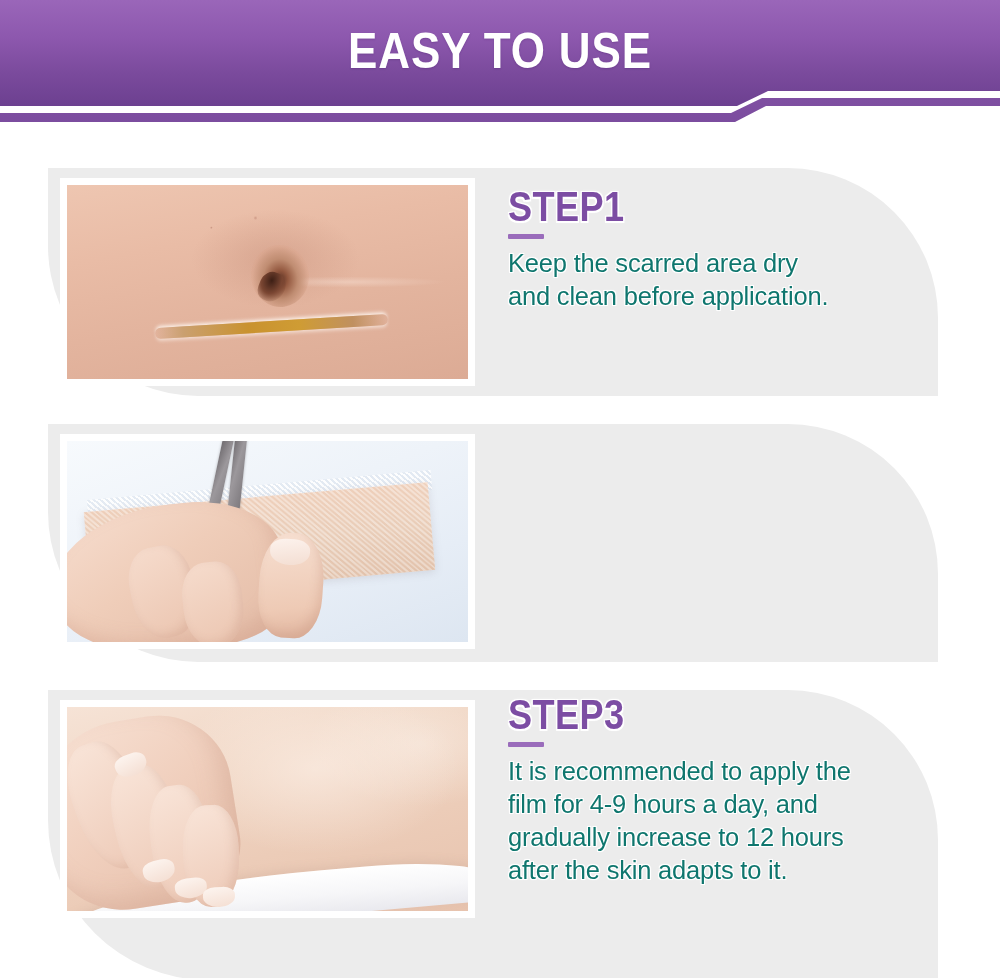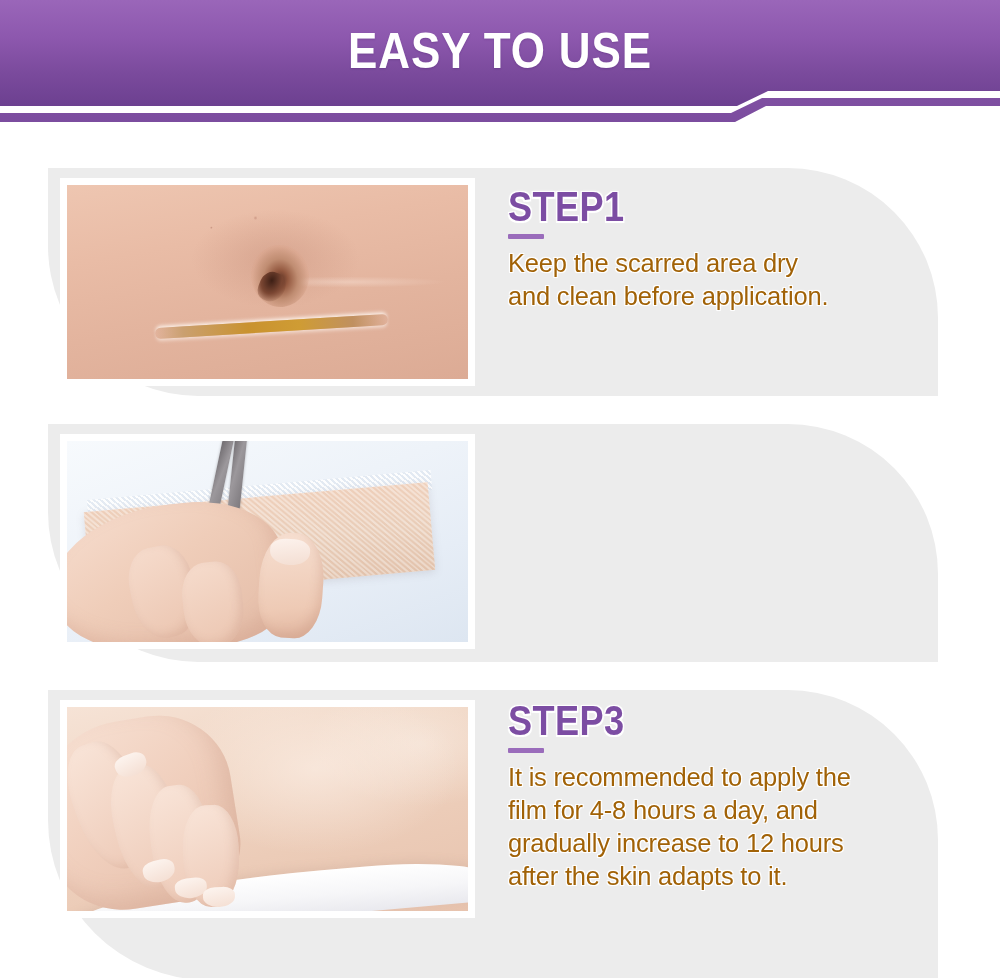--- a/index.html
+++ b/index.html
@@ -258,33 +258,33 @@
        0 0 4px #ffffff;
   }
   .step-dash {
     width: 36px;
     height: 5px;
     background: #9a6cbb;
     margin: 4px 0 8px 0;
     border-radius: 1px;
   }
   .step-desc {
-    color: #a16207;
+    color: #0f766e;
     font-size: 25.5px;
     line-height: 33px;
     font-weight: 400;
     letter-spacing: -0.2px;
     text-shadow:
       -1px -1px 0 #ffffff,  1px -1px 0 #ffffff,
       -1px  1px 0 #ffffff,  1px  1px 0 #ffffff,
        0 0 3px #ffffff;
     white-space: pre-line;
   }
   .c2 .card-text { top: 18px; }
-  .c3 .card-text { top: 8px; }
+  .c3 .card-text { top: 2px; }
 </style>
 </head>
 <body>
 
 <div class="header-banner">
   <div class="header-fill"></div>
   <div class="header-stripe"></div>
   <div class="header-title">EASY TO USE</div>
 </div>
 
@@ -338,17 +338,17 @@
       <div class="n3a"></div>
         <div class="n3b"></div>
         <div class="n3c"></div>
         <div class="n3d"></div>
     </div>
   </div>
   <div class="card-text">
     <div class="step-title">STEP3</div>
     <div class="step-dash"></div>
     <div class="step-desc">It is recommended to apply the
-film for 4-8 hours a day, and
+film for 4-9 hours a day, and
 gradually increase to 12 hours
 after the skin adapts to it.</div>
   </div>
 </div>
 
 </body></html>

